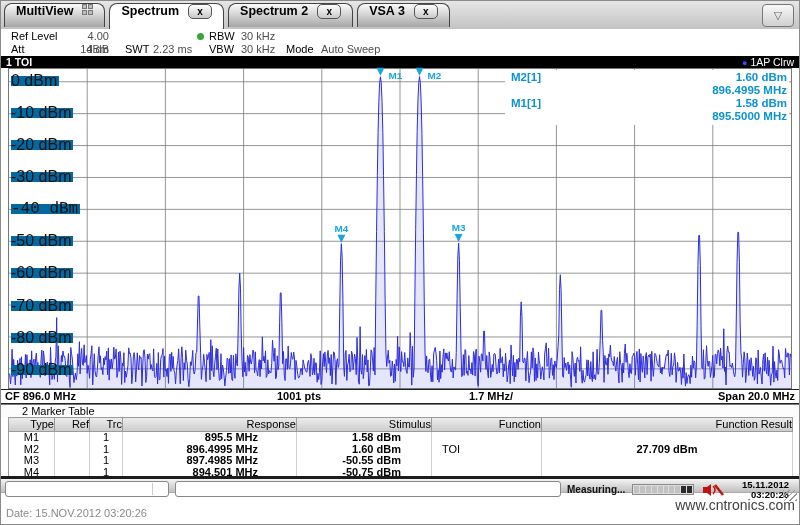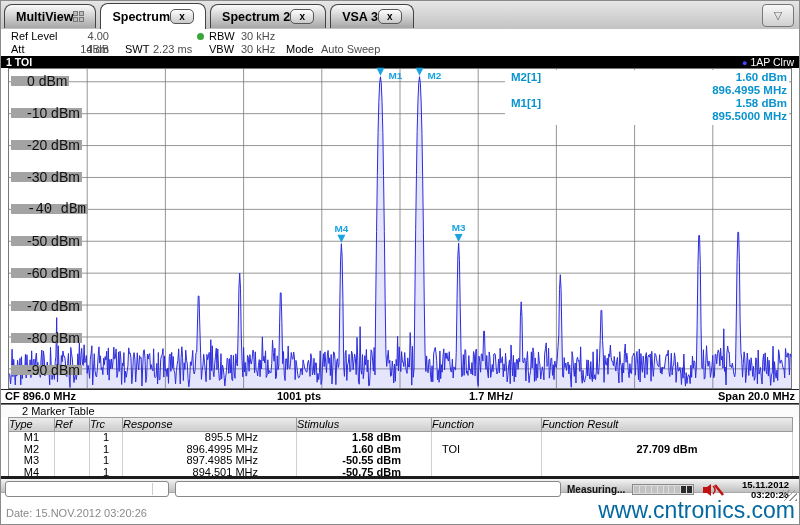--- a/index.html
+++ b/index.html
@@ -1,21 +1,21 @@
 <!DOCTYPE html>
 <html><head>
 <meta charset="utf-8">
 <style>
   html,body{margin:0;padding:0;background:#fff;}
   .screen{position:relative;width:798px;height:523px;border:1px solid #8a8a8a;
     font-family:"Liberation Sans","DejaVu Sans",sans-serif;background:#fff;overflow:hidden;}
   
   .tabbar{position:absolute;left:0;top:0;width:100%;height:28px;
     background:linear-gradient(#e6e6e6,#c3c3c3);border-bottom:1px solid #999;white-space:nowrap;}
-  .tab{position:relative;display:inline-flex;align-items:center;margin:2px 1px 0 3px;
+  .tab{position:relative;display:inline-flex;align-items:flex-start;gap:9px;margin:2px 1px 0 3px;
     height:23px;border:1px solid #444;border-bottom:none;border-radius:8px 8px 0 0;
     padding:0 11px;background:linear-gradient(#fbfbfb,#a6a6a6);font-weight:bold;font-size:12.5px;color:#000;}
   .tab.active{background:#fff;height:25px;z-index:2;}
   .tab-close{width:24px;height:15px;border:1px solid #555;border-radius:5px;
     background:linear-gradient(#ffffff,#c9c9c9);font-size:10px;font-weight:bold;line-height:12px;
     text-align:center;padding:0;font-family:inherit;}
   .grid-icon{display:grid;grid-template-columns:5px 5px;grid-template-rows:5px 5px;gap:1px;}
   .grid-icon i{background:#bdbdbd;border:1px solid #777;box-sizing:border-box;}
   .dropdown-btn{position:absolute;right:5px;top:3px;width:30px;height:21px;border:1px solid #777;
     border-radius:4px;background:linear-gradient(#f8f8f8,#cfcfcf);color:#666;font-size:11px;
@@ -28,42 +28,42 @@
   .green-dot{position:absolute;left:196px;top:4px;width:7px;height:7px;border-radius:50%;background:#3aa63a;}
   
   .titlebar{position:absolute;left:0;top:55px;width:100%;height:12px;background:#000;color:#fff;
     font-size:10.5px;line-height:12px;}
   .tb-left{position:absolute;left:5px;font-weight:bold;}
   .tb-right{position:absolute;right:5px;}
   .blue-dot{color:#4646ff;font-size:9px;}
   
   .plot{position:absolute;left:7px;top:67px;width:784px;height:321px;background:#fff;border:1px solid #777;box-sizing:border-box;}
   .plot svg{position:absolute;left:0;top:0;overflow:visible;}
-  .ylabel{position:absolute;left:2px;font-size:14px;color:#111;background:#a3a3a3;padding-right:2px;line-height:10px;padding-left:16px;}
+  .ylabel{position:absolute;left:2px;font-size:16px;color:#111;background:#0369a1;padding-right:2px;line-height:10px;}
   .readout{position:absolute;right:2px;top:1px;width:284px;background:#fff;padding:1px 2px 2px 6px;
     color:#0a93cf;font-size:11.5px;font-weight:600;line-height:13px;box-sizing:border-box;}
   .ro-line1{display:flex;justify-content:space-between;}
   .ro-freq{text-align:right;}
   
   .cfbar{position:absolute;left:0;top:388px;width:100%;height:13px;border-top:1px solid #222;
     border-bottom:1px solid #222;background:#fff;font-size:11px;font-weight:600;line-height:13px;}
   .cf{position:absolute;left:4px;} .pts{position:absolute;left:276px;}
   .perdiv{position:absolute;left:468px;} .span{position:absolute;right:4px;}
   
   .mt-title{position:absolute;left:0;top:403px;width:100%;height:13px;border-top:1px solid #777;
     font-size:11px;line-height:13px;padding-left:21px;background:#fcfcfc;box-sizing:border-box;}
   .mtable{position:absolute;left:7px;top:416px;width:784px;font-size:11px;border-left:1px solid #9a9a9a;}
   .mt-row{display:grid;grid-template-columns:46px 35px 33px 174px 135px 110px 1fr;}
   .mt-head{height:13px;line-height:13px;background:linear-gradient(#ececec,#cdcdcd);
     border-top:1px solid #9a9a9a;border-bottom:1px solid #9a9a9a;}
-  .mt-head .mt-cell{border-right:1px solid #9a9a9a;text-align:left;font-style:italic;}
+  .mt-head .mt-cell{border-right:1px solid #9a9a9a;text-align:right;}
   .mt-body{height:11.5px;line-height:11.5px;background:#fff;}
   .mt-body .mt-cell{border-right:1px solid #d0d0d0;}
   .c-type{text-align:center;} .c-ref{text-align:center;} .c-trc{text-align:center;}
-  .c-stim{text-align:right;padding-right:38px;font-weight:normal;}
+  .c-stim{text-align:right;padding-right:38px;font-weight:bold;}
   .c-resp{text-align:right;padding-right:30px;font-weight:bold;}
   .c-func{padding-left:10px;}
   .c-res{text-align:center;font-weight:bold;}
   
   .blackstrip{position:absolute;left:0;top:475px;width:100%;height:3px;background:#1c1c1c;}
   .statusbar{position:absolute;left:0;top:478px;width:100%;height:14px;
     background:linear-gradient(#f4f4f4,#bfbfbf);border-bottom:1px solid #aaa;box-sizing:border-box;}
   .sb-box{position:absolute;top:2px;height:16px;background:#fff;border:1px solid #888;border-radius:3px;box-sizing:border-box;}
   .sb-box1{left:4px;width:164px;} .sb-box1 i{position:absolute;left:146px;top:1px;bottom:1px;width:1px;background:#ccc;}
   .sb-box2{left:174px;width:386px;}
@@ -71,21 +71,21 @@
   .sb-progress{position:absolute;left:631px;top:5px;width:62px;height:11px;border:1px solid #8a8a8a;
     background:#ddd;display:flex;gap:1px;padding:1px;box-sizing:border-box;}
   .seg{flex:1;background:#c2c2c2;} .seg.dark{background:#2b2b2b;}
   .sb-mute{position:absolute;left:701px;top:4px;width:22px;height:14px;}
   .sb-datetime{position:absolute;right:10px;top:1px;text-align:right;font-size:9.5px;font-weight:bold;line-height:10px;color:#000;}
   .grip{position:absolute;right:2px;top:489px;width:14px;height:12px;
     background:repeating-linear-gradient(135deg,#9a9a9a 0 1px,transparent 1px 4px);}
   
   .bottom{position:absolute;left:0;top:500px;width:100%;height:23px;background:#fff;}
   .date-line{position:absolute;left:5px;top:6px;font-size:11px;color:#8a8a8a;}
-  .watermark{position:absolute;right:4px;top:-4px;font-size:23px;color:#0369a1;}
+  .watermark{position:absolute;right:4px;top:-4px;font-size:14px;color:#404040;}
 </style>
 </head>
 <body>
 
 <div class="screen">
 
   <div class="tabbar">
     <div class="tab">
         <span>MultiView</span>
         <span class="grid-icon">

